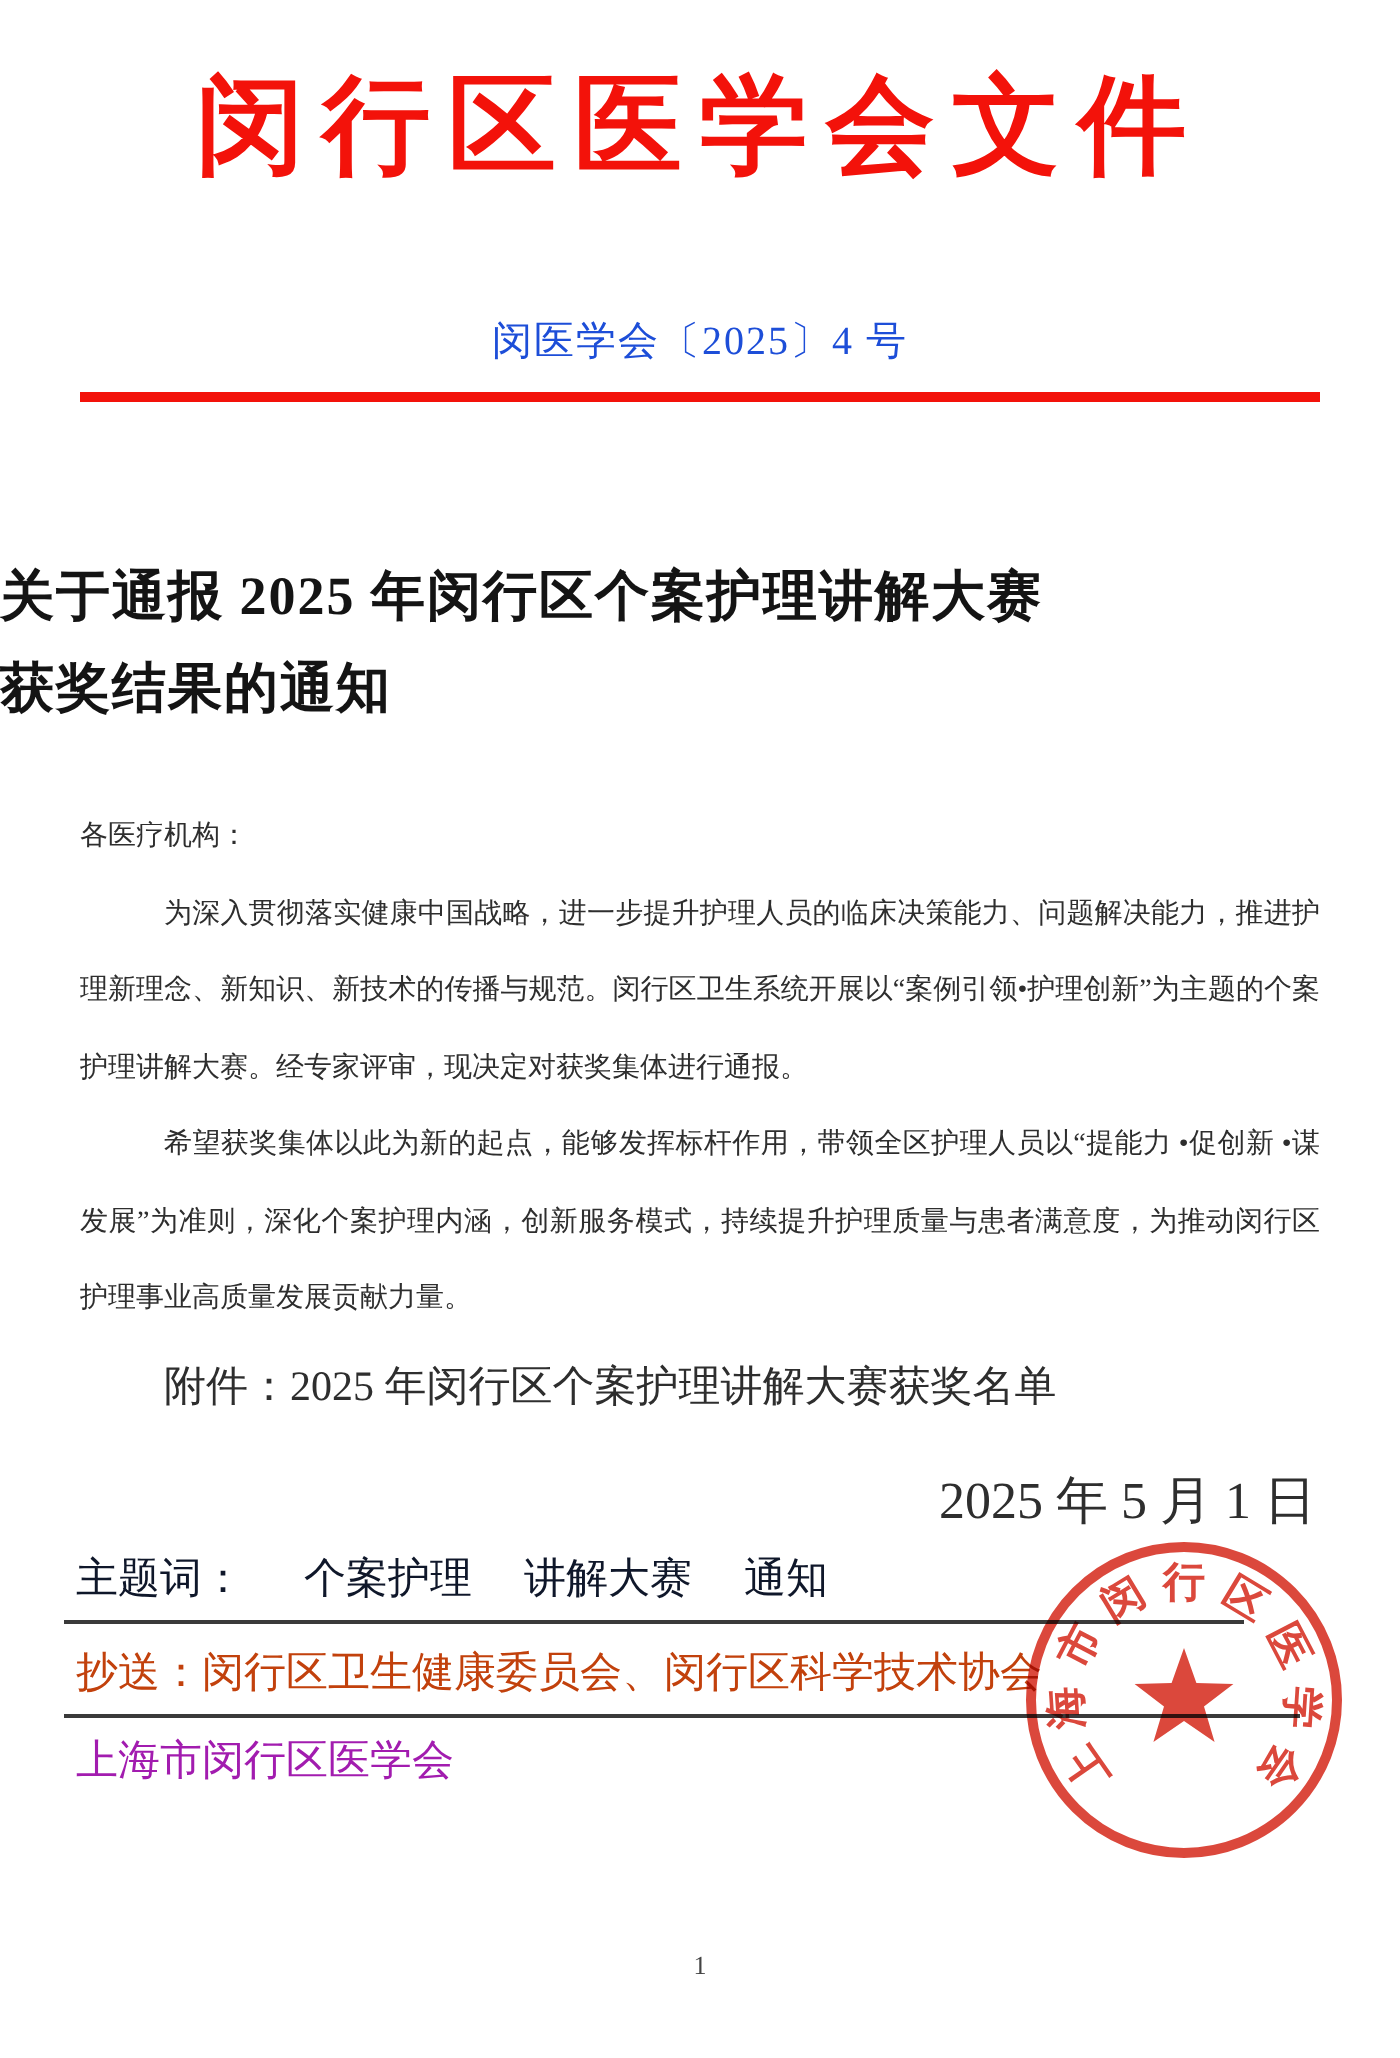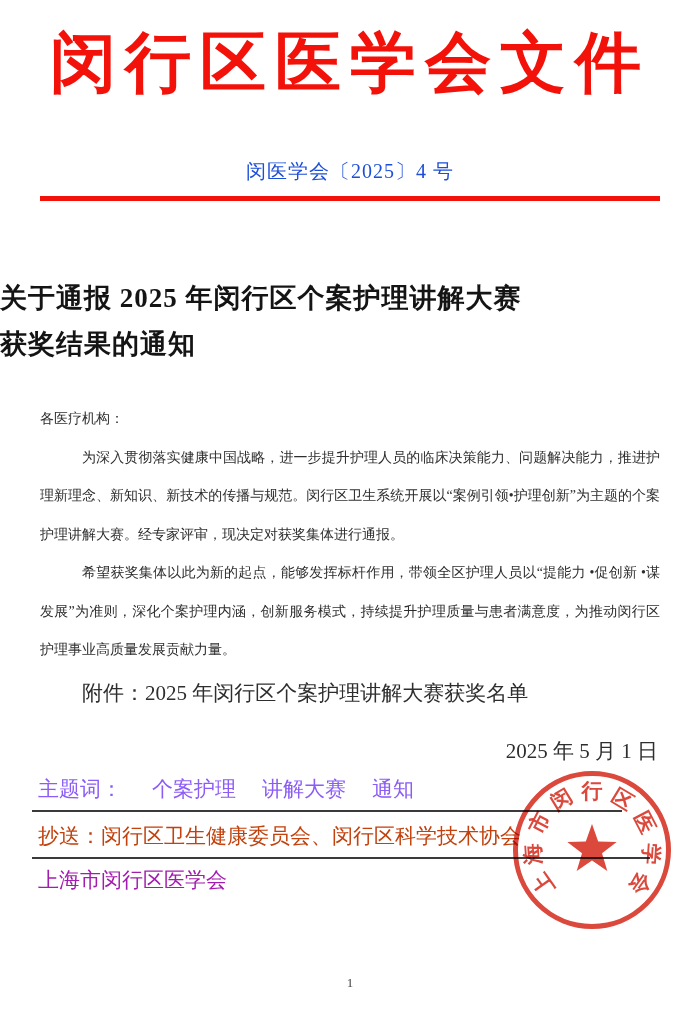--- a/index.html
+++ b/index.html
@@ -11,21 +11,21 @@
     margin: 0 auto;
     background: #ffffff;
     font-family: "Liberation Serif", "DejaVu Serif", serif;
     color: #2b2b2b;
     overflow: hidden;
   }
   
   .org-title {
     padding-top: 26px;
     text-align: center;
-    font-size: 66px;
+    font-size: 54px;
     line-height: 74px;
     font-weight: bold;
     letter-spacing: 9px;
     color: var(--red);
     white-space: nowrap;
   }
   .doc-number {
     margin-top: 58px;
     text-align: center;
     font-size: 20px;
@@ -62,32 +62,32 @@
     margin: 4px 40px 0 40px;
     font-size: 21px;
     line-height: 38.5px;
     text-indent: 42px;
     color: #2e2e2e;
   }
   .date-line {
     margin-top: 26px;
     padding-right: 42px;
     text-align: right;
-    font-size: 21px;
+    font-size: 26px;
     line-height: 26px;
     color: #2e2e2e;
   }
   
   .keywords-row {
     margin: 12px 40px 0 38px;
     font-size: 21px;
     line-height: 26px;
     display: flex;
     align-items: flex-end;
-    color: #8b5cf6;
+    color: #0f172a;
   }
   .keywords-row .kw-label { margin-right: 30px; }
   .keywords-row .kw-term  { margin-right: 26px; }
   .keywords-row .kw-term:last-child { margin-right: 0; }
   .rule-thin {
     height: 2px;
     background: #3a3a3a;
     margin-left: 32px;
   }
   .rule-1 { margin-top: 8px;  width: 590px; }

